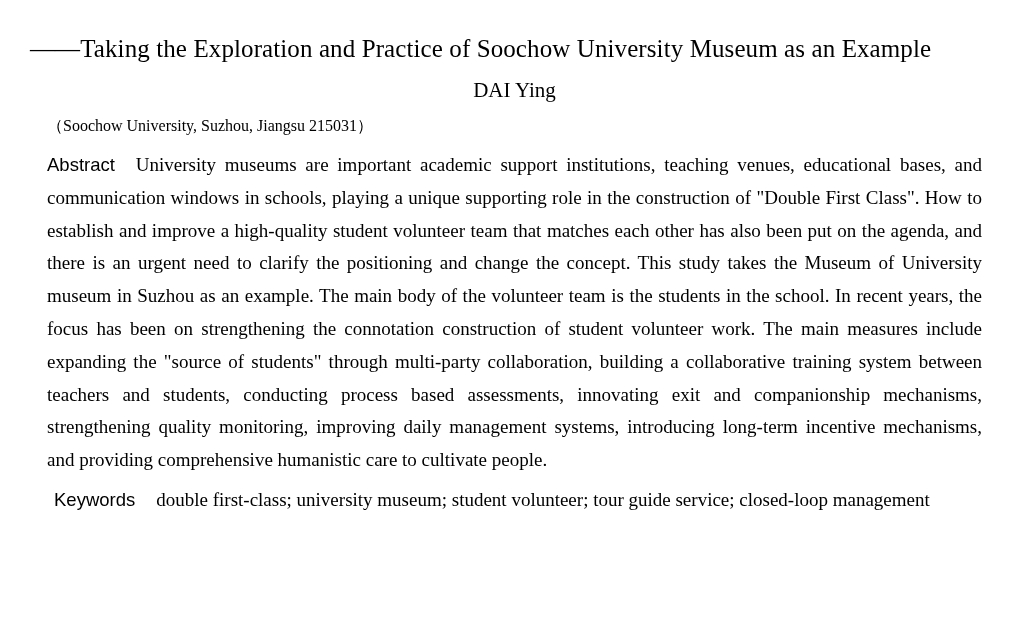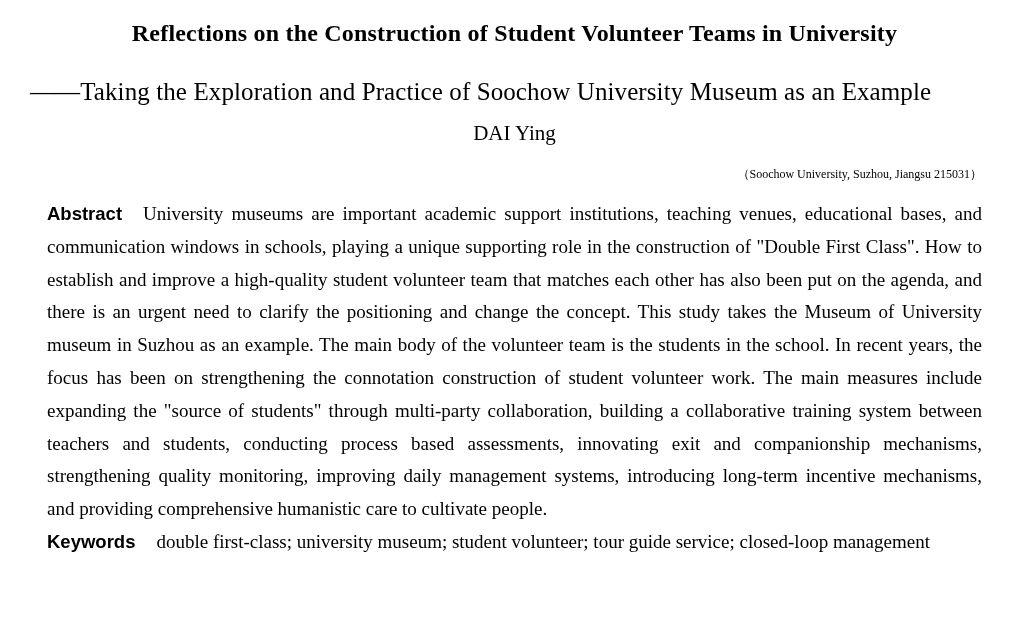--- a/index.html
+++ b/index.html
@@ -39,52 +39,51 @@
     white-space: nowrap;
     letter-spacing: 0.1px;
   }
   .author {
     margin-top: 12px;
     text-align: center;
     font-size: 21px;
     line-height: 27px;
   }
   .affiliation {
-    margin-top: 14px;
-    text-align: right;
-    font-size: 12px;
+    margin-top: 8px;
+    text-align: left;
+    font-size: 16px;
     line-height: 27px;
   }
   .abstract {
     margin: 10px 0 0 0;
     font-size: 19px;
     line-height: 32.8px;
     text-align: justify;
     text-justify: inter-word;
   }
   .keywords {
-    margin: 0;
+    margin: 7px;
     font-size: 19px;
     line-height: 32.8px;
     text-align: left;
   }
   .label {
     font-family: "Liberation Sans", sans-serif;
-    font-weight: 700;
+    font-weight: 400;
     font-size: 18.5px;
     margin-right: 21px;
   }
 </style>
 </head>
 <body>
 
 <div class="page">
 
   <h1 class="title">
-    <span class="title-line">Reflections on the Construction of Student Volunteer Teams in University</span>
   </h1>
 
   <div class="subtitle">——Taking the Exploration and Practice of Soochow University Museum as an Example</div>
 
   <div class="author">DAI Ying</div>
 
   <div class="affiliation">（Soochow University, Suzhou, Jiangsu 215031）</div>
 
   <p class="abstract"><span class="label">Abstract</span><span>University museums are important academic support institutions, teaching venues, educational bases, and communication windows in schools, playing a unique supporting role in the construction of "Double First Class". How to establish and improve a high-quality student volunteer team that matches each other has also been put on the agenda, and there is an urgent need to clarify the positioning and change the concept. This study takes the Museum of University museum in Suzhou as an example. The main body of the volunteer team is the students in the school. In recent years, the focus has been on strengthening the connotation construction of student volunteer work. The main measures include expanding the "source of students" through multi-party collaboration, building a collaborative training system between teachers and students, conducting process based assessments, innovating exit and companionship mechanisms, strengthening quality monitoring, improving daily management systems, introducing long-term incentive mechanisms, and providing comprehensive humanistic care to cultivate people.</span></p>
 

